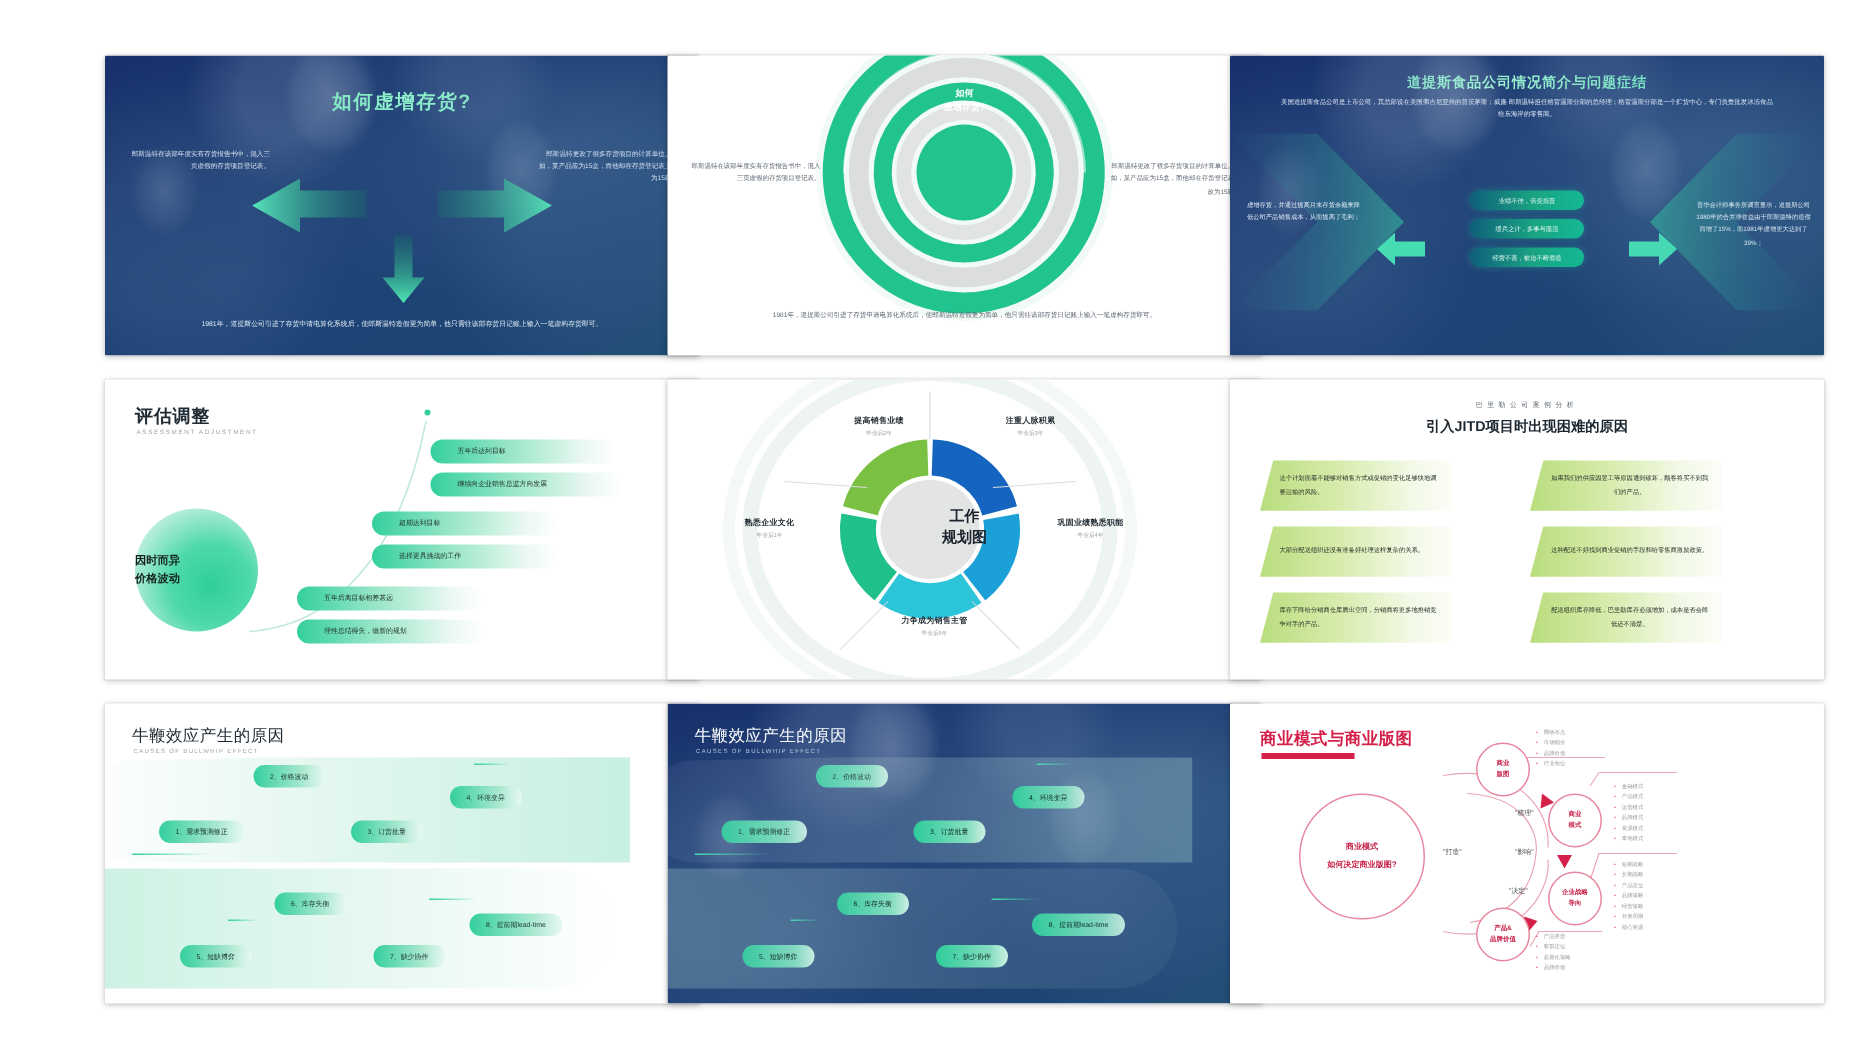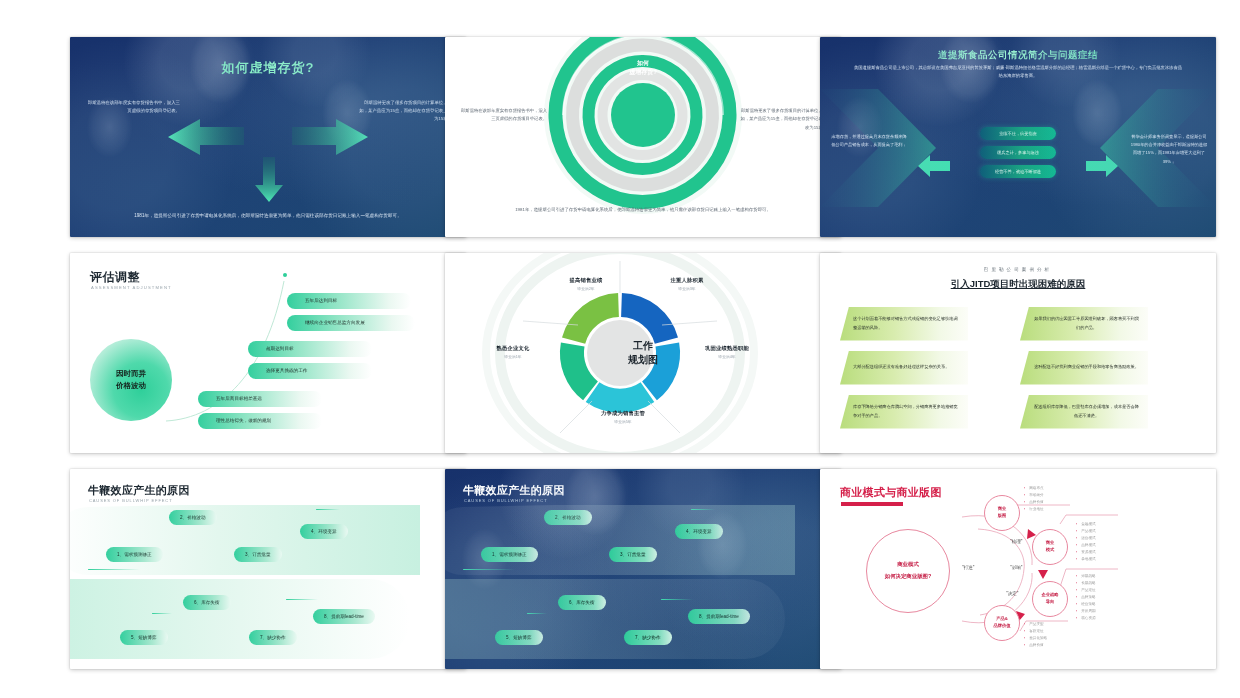--- a/index.html
+++ b/index.html
@@ -125,51 +125,51 @@
   .s3-arrow-l{ left:98px; }
   .s3-arrow-r{ right:98px; }
 
   
   .s4{ background:#fff; }
   .s4-title{ position:absolute; left:20px; top:16px; font-size:12px; font-weight:700; color:#1f2a33; letter-spacing:.5px; }
   .s4-sub{ position:absolute; left:21px; top:32px; font-size:4.2px; color:#9aa5ad; letter-spacing:1.1px; }
   .s4-circle{
     position:absolute; left:20px; top:86px; width:82px; height:82px; border-radius:50%;
     background:radial-gradient(circle at 62% 62%, #2fcf9a 0%, #4fd9ab 38%, #aeecd6 72%, #eaf9f2 100%);
-    display:flex; align-items:center; justify-content:center; text-align:center;
+    display:flex; align-items:center; text-align:center;
   }
   .s4-circle span{ font-size:7.5px; font-weight:700; color:#15221c; line-height:1.55; }
   .s4-pill{
     position:absolute; height:16px; border-radius:8px; display:flex; align-items:center;
     padding-left:18px; font-size:4.6px; color:#1d2b26;
   }
   .s4-curve{ position:absolute; left:0; top:0; }
 
   
   .s5{ background:#fff;text-decoration:underline; }
   .s5-lbl{ position:absolute; text-align:center; }
   .s5-lbl b{ display:block; font-size:5.3px; color:#1d2730; font-weight:700; letter-spacing:.2px; }
   .s5-lbl i{ display:block; font-style:normal; font-size:3.8px; color:#98a2ab; margin-top:2px; }
 
   
   .s6{ background:#fff; }
   .s6-kicker{ position:absolute; top:14px; left:0; right:0; text-align:center; font-size:4.6px; color:#636d75; letter-spacing:3px; }
-  .s6-title{ position:absolute; top:25px; left:0; right:0; text-align:center; font-size:9.5px; font-weight:700; color:#1d2730;text-decoration:underline; }
+  .s6-title{ position:absolute; top:25px; left:0; right:0; text-align:center; font-size:9.5px; font-weight:700; color:#1d2730; }
   .s6-card{
     position:absolute; width:128px; height:34px;
     background:linear-gradient(90deg,#b9dd7d 0%, #d8ecae 42%, #f2f9e6 78%, #fcfdf8 100%);
     clip-path: polygon(7% 0, 100% 0, 100% 100%, 0 100%);
     display:flex; align-items:center; padding:0 8px 0 13px;
   }
   .s6-card span{ font-size:4.2px; line-height:2; color:#283028; }
   .s6-card.right{ clip-path: polygon(7% 0, 100% 0, 100% 100%, 0 100%); text-align:right; }
   .s6-card.right span{ width:100%; text-align:center; }
 
   
-  .bw-title{ position:absolute; left:18px; top:14px; font-size:11px; font-weight:700; letter-spacing:.3px; }
+  .bw-title{ position:absolute; left:18px; top:14px; font-size:11px; font-weight:400; letter-spacing:.3px; }
   .bw-sub{ position:absolute; left:19px; top:29px; font-size:4px; letter-spacing:.9px; }
   .bw-pill{
     position:absolute; height:15px; border-radius:8px; display:flex; align-items:center;
     padding:0 11px; font-size:4.6px; white-space:nowrap;
   }
   .bw-dash{ position:absolute; height:1.3px; border-radius:2px; }
 
   
   .s9{ background:#fff;text-decoration:underline; }
   .s9-title{ position:absolute; left:20px; top:16px; font-size:11px; font-weight:700; color:#d5204a; letter-spacing:.3px; }

